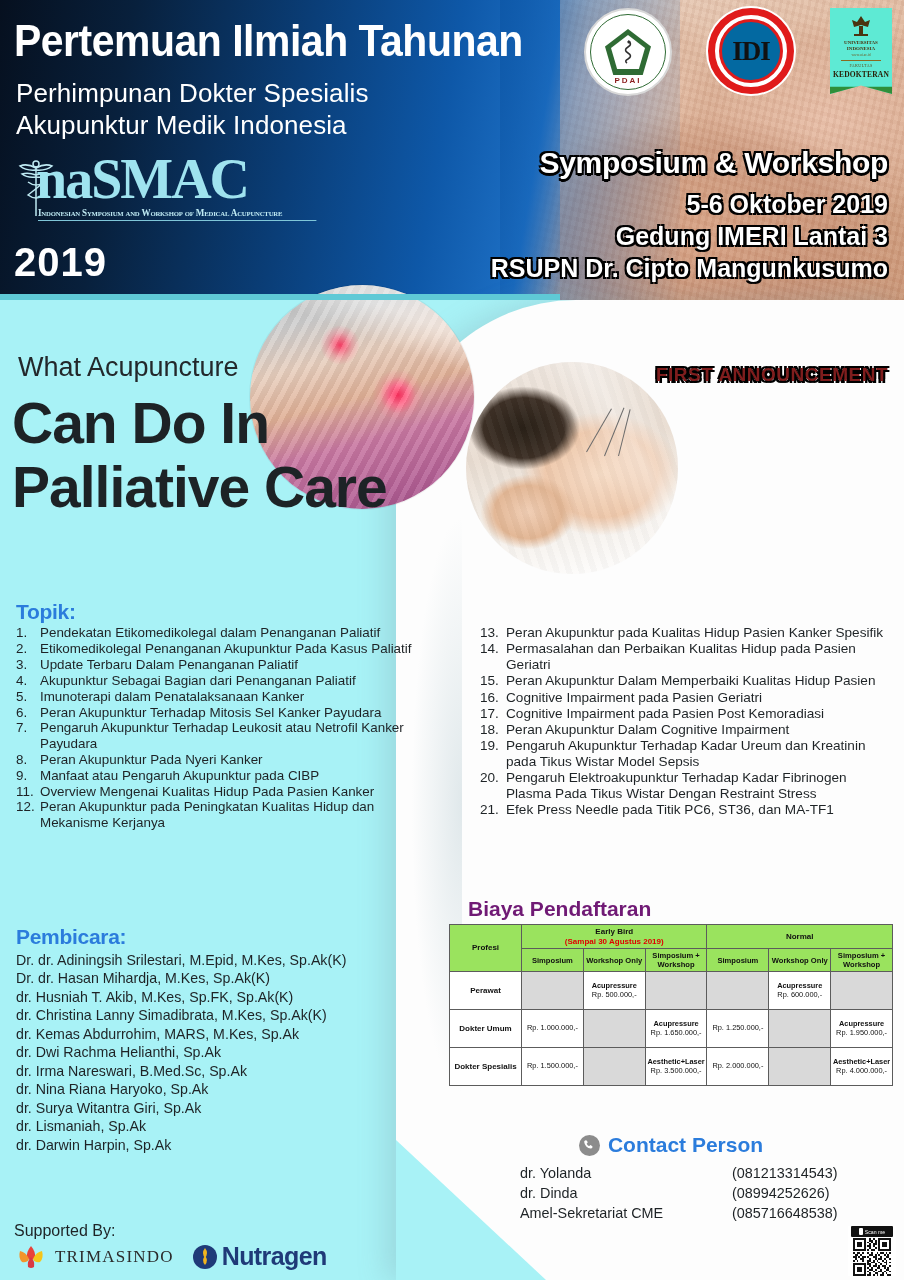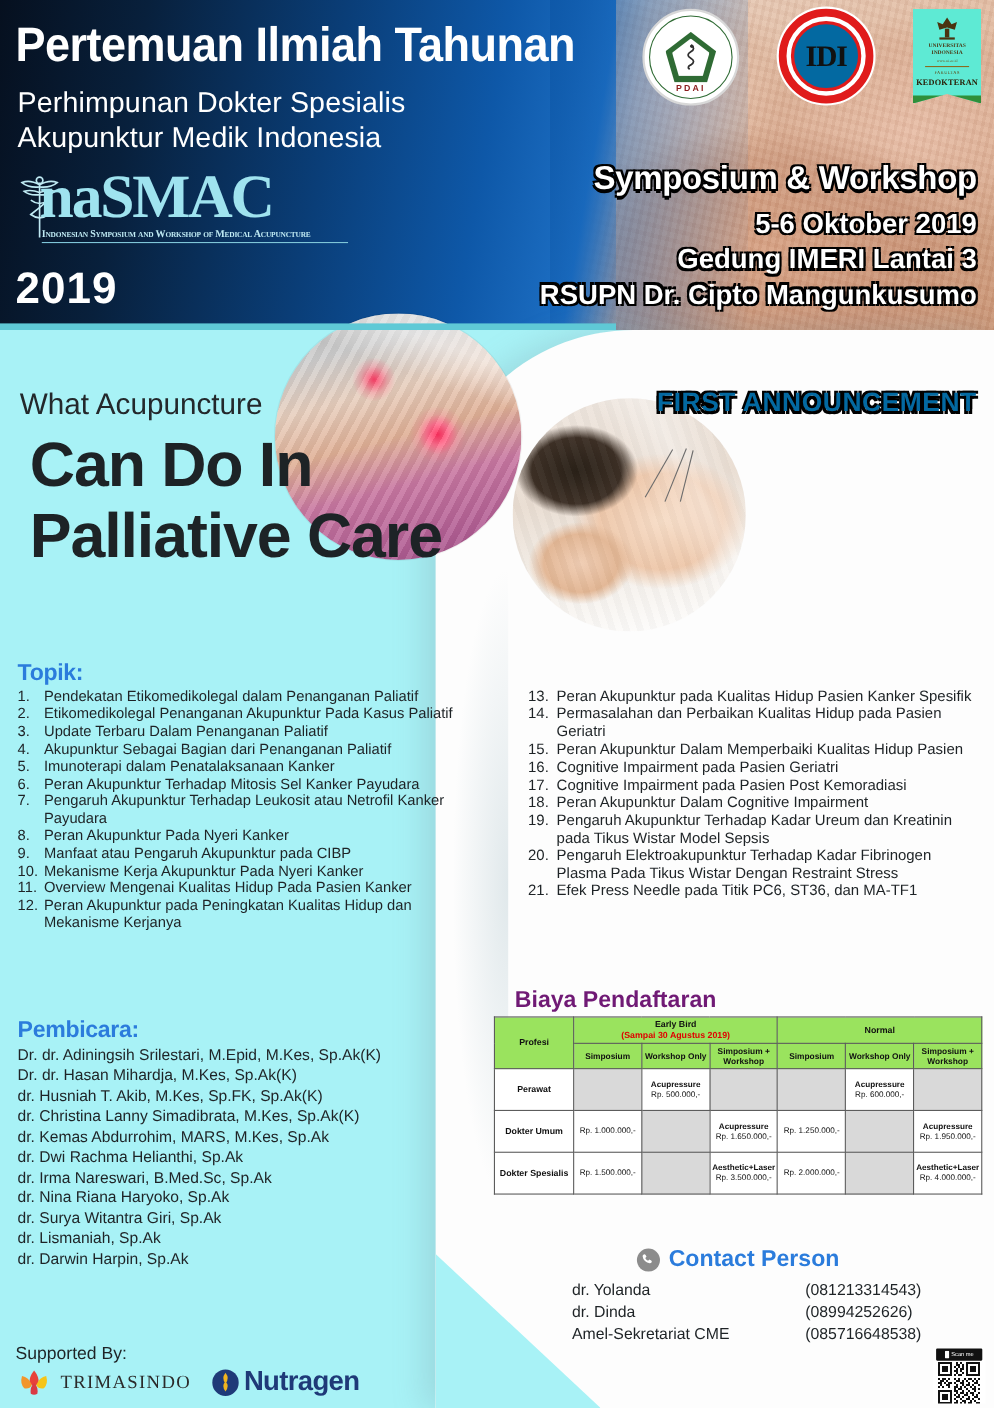--- a/index.html
+++ b/index.html
@@ -127,22 +127,22 @@
   .ev-symp {
     font-family:"Liberation Sans Narrow","Liberation Sans",sans-serif;
     font-weight:bold; font-size:30px; color:#fff; letter-spacing:-.3px;
     text-shadow:2px 2px 0 #000,-2px 2px 0 #000,2px -2px 0 #000,-2px -2px 0 #000,0 3px 0 #000;
   }
   .ev-line {
     font-size:25px; font-weight:bold; color:#fff; line-height:1.28;
     text-shadow:2px 2px 0 #000,-2px 2px 0 #000,2px -2px 0 #000,-2px -2px 0 #000;
   }
   .ev-first {
-    position:absolute; right:16px; top:353px; z-index:7;
-    font-size:24px; font-weight:bold; color:#0369a1; letter-spacing:.5px;
+    position:absolute; right:16px; top:364px; z-index:7;
+    font-size:19px; font-weight:bold; color:#7f1d1d; letter-spacing:.5px;
     text-shadow:2px 2px 0 #000,-2px 2px 0 #000,2px -2px 0 #000,-2px -2px 0 #000;
   }
   .teal-strip { position:absolute; left:0; top:294px; width:560px; height:7px; background:#5fc9d6; z-index:8; }
 
   
   .photo-laser {
     position:absolute; left:250px; top:285px; width:224px; height:224px; border-radius:50%;
     z-index:5; overflow:hidden;
     background:
       radial-gradient(circle 26px at 148px 110px, #ff2f5e 0%, #ff6f8e 38%, rgba(255,120,150,.25) 70%, rgba(255,120,150,0) 100%),
@@ -173,21 +173,21 @@
   }
   .needle { position:absolute; width:1px; background:#6b6b6b; transform-origin:bottom center; z-index:2; }
 
   
   .what-acu {
     position:absolute; left:18px; top:352px; z-index:7;
     font-size:27px; color:#23282b; font-weight:400;
   }
   .big-title {
     position:absolute; left:12px; top:392px; z-index:7;
-    font-size:57px; font-weight:bold; color:#1d2326; line-height:1.12; letter-spacing:-1px;margin-left:15px;
+    font-size:57px; font-weight:bold; color:#1d2326; line-height:1.12; letter-spacing:-1px;
   }
 
   .blue-head {
     font-family:"Liberation Sans Narrow","Liberation Sans",sans-serif;
     font-weight:bold; font-size:21px; color:#2b7cdc; letter-spacing:-.3px;
   }
   .topik-block { position:absolute; left:16px; top:600px; width:400px; z-index:7; }
   .topik-list { margin-top:1px; }
   .topik-list li, .topik2-list li {
     display:flex; font-size:13.4px; color:#1e2326; line-height:1.15;
@@ -404,24 +404,20 @@
           <span class="num">7.</span>
           <span class="txt">Pengaruh Akupunktur Terhadap Leukosit atau Netrofil Kanker Payudara</span>
         </li>
         <li>
           <span class="num">8.</span>
           <span class="txt">Peran Akupunktur Pada Nyeri Kanker</span>
         </li>
         <li>
           <span class="num">9.</span>
           <span class="txt">Manfaat atau Pengaruh Akupunktur pada CIBP</span>
-        </li>
-        <li>
-          <span class="num">10.</span>
-          <span class="txt">Mekanisme Kerja Akupunktur Pada Nyeri Kanker</span>
         </li>
         <li>
           <span class="num">11.</span>
           <span class="txt">Overview Mengenai Kualitas Hidup Pada Pasien Kanker</span>
         </li>
         <li>
           <span class="num">12.</span>
           <span class="txt">Peran Akupunktur pada Peningkatan Kualitas Hidup dan Mekanisme Kerjanya</span>
         </li>
       </ul>

